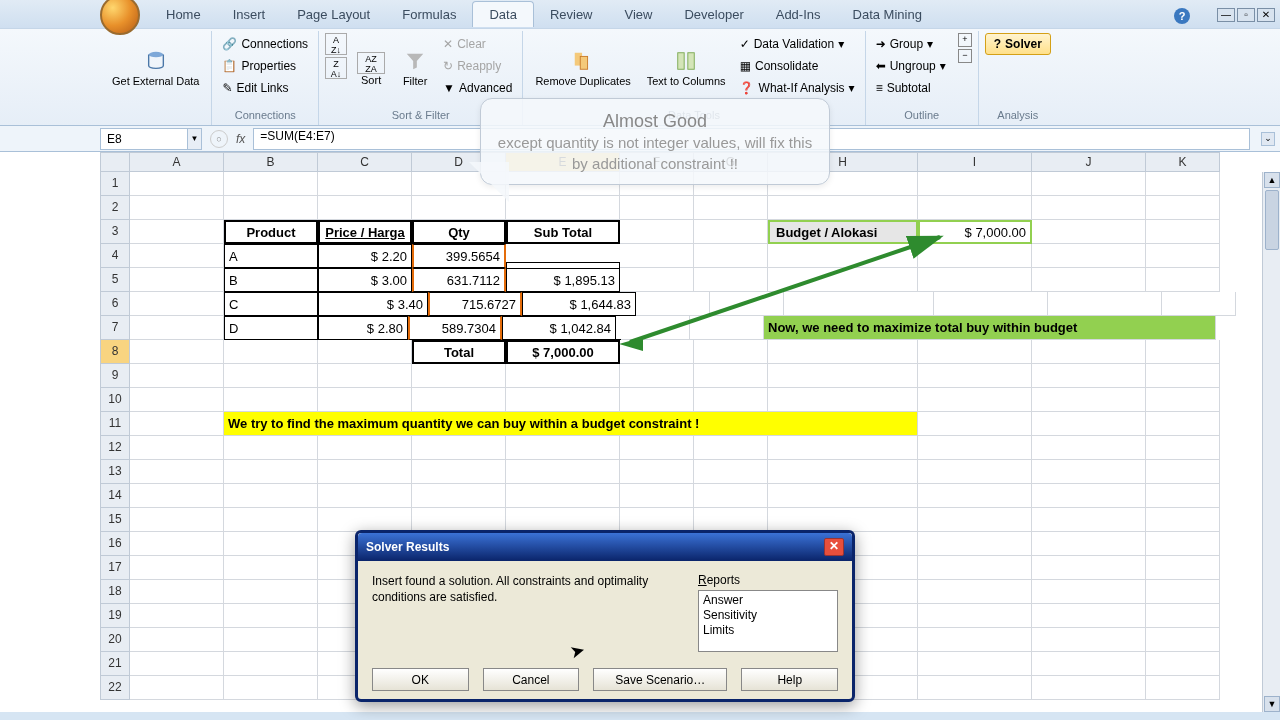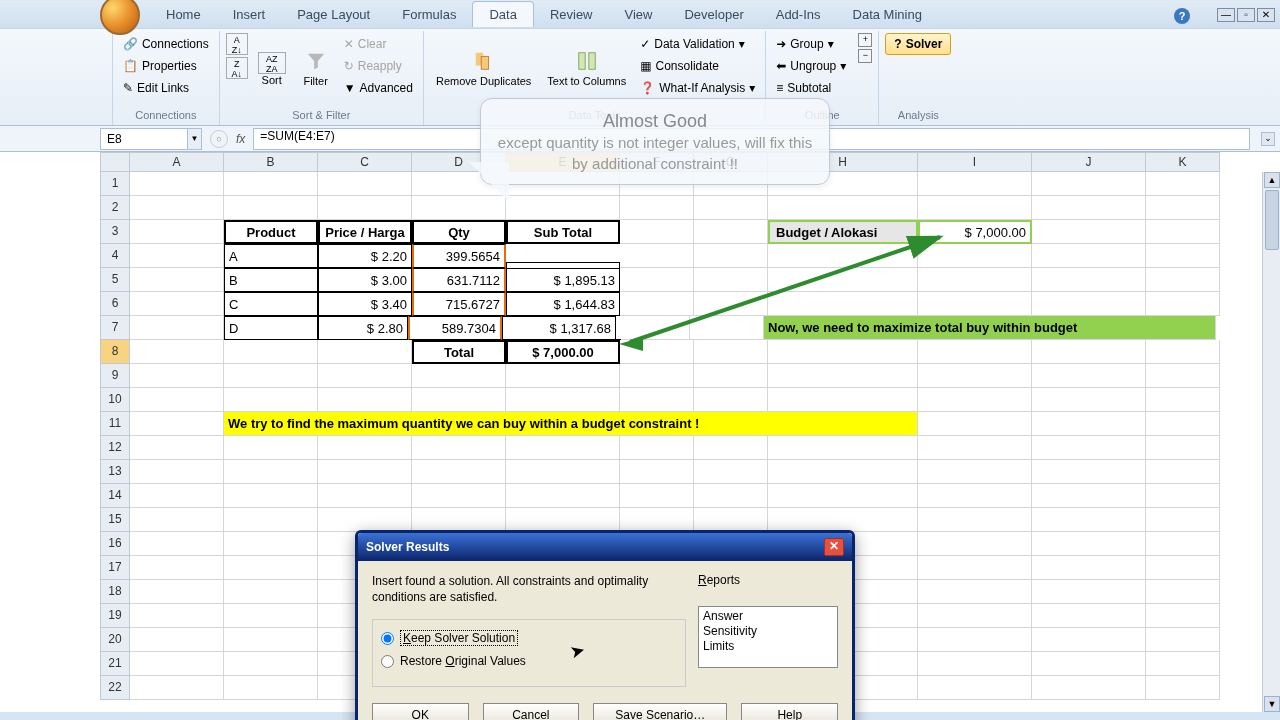--- a/index.html
+++ b/index.html
@@ -71,21 +71,21 @@
 .dialog-title{background:linear-gradient(#3b72d6,#0a246a);color:#fff;font-weight:bold;padding:5px 8px;display:flex;justify-content:space-between;align-items:center;border-radius:4px 4px 0 0;}
 .dlg-close{width:20px;height:18px;background:#e84f3c;border:1px solid #933;color:#fff;text-align:center;line-height:15px;font-weight:bold;cursor:pointer;border-radius:2px;}
 .dialog-body{padding:12px 14px;display:flex;gap:12px;}
 .dlg-left{flex:1;}
 .dlg-msg{margin-bottom:14px;line-height:1.35;}
 .radio-box{border:1px solid #ccc;padding:10px 8px;}
 .radio-row{display:flex;align-items:center;gap:6px;margin-bottom:8px;}
 .radio-row input{margin:0;}
 .radio-focus{border:1px dotted #000;padding:0 2px;}
 .dlg-right{width:140px;}
-.reports-label{margin-bottom:19px;}
+.reports-label{margin-bottom:3px;}
 .reports-list{border:1px solid #888;background:#fff;height:62px;padding:2px 4px;overflow-y:scroll;font-size:12px;}
 .reports-list div{padding:0 0 1px 0;}
 .dialog-btns{display:flex;gap:14px;padding:4px 14px 8px 14px;}
 .dlg-btn{flex:1;height:23px;border:1px solid #888;background:linear-gradient(#fff,#e6e3d6);cursor:pointer;font-size:12px;}
 
 
 .vscroll{position:absolute;right:0;top:172px;width:18px;height:540px;background:#e8edf3;border-left:1px solid #c0cad6;}
 .vscroll-thumb{width:14px;height:60px;background:#c9d4e2;border:1px solid #9db2cb;margin:18px auto 0;border-radius:2px;}
 .vscroll-arrow{width:16px;height:16px;background:#d8e1ec;border:1px solid #9db2cb;position:absolute;left:1px;font-size:9px;text-align:center;line-height:14px;}
 
@@ -112,20 +112,30 @@
     <div class="ribbon-tab active">Data</div>
     <div class="ribbon-tab">Review</div>
     <div class="ribbon-tab">View</div>
     <div class="ribbon-tab">Developer</div>
     <div class="ribbon-tab">Add-Ins</div>
     <div class="ribbon-tab">Data Mining</div>
   </div>
 
 <div class="ribbon-strip">
   <div class="ribbon-group">
+    <div class="group-body">
+      <div class="big-btn">
+        <svg class="icon22" viewBox="0 0 24 24">
+            <ellipse cx="12" cy="5" rx="8" ry="3" fill="#7ea8d8"></ellipse>
+            <path d="M4 5v12c0 1.7 3.6 3 8 3s8-1.3 8-3V5" fill="none" stroke="#4a77a8" stroke-width="1.5"></path>
+          </svg>
+        <span>Get External
+Data</span>
+      </div>
+    </div>
     <div class="group-title"></div>
   </div>
   <div class="ribbon-group">
     <div class="group-body">
       <div class="stack">
         <div class="small-btn">
             <span>🔗</span>
             <span>Connections</span>
           </div>
         <div class="small-btn">
@@ -303,21 +313,21 @@
         <div class="cell " style="width: 74px;"></div>
         <div class="cell " style="width: 74px;"></div>
         <div class="cell " style="width: 150px;"></div>
         <div class="cell " style="width: 114px;"></div>
         <div class="cell " style="width: 114px;"></div>
         <div class="cell " style="width: 74px;"></div>
       </div>
       <div class="row">
         <div class="cell " style="width: 94px;"></div>
         <div class="cell header center" style="width: 94px;">Product</div>
-        <div class="cell header center" style="width: 94px;">Price / Harga</div>
+        <div class="cell header center" style="width: 94px; text-decoration: underline;">Price / Harga</div>
         <div class="cell header center" style="width: 94px;">Qty</div>
         <div class="cell header center" style="width: 114px;">Sub Total</div>
         <div class="cell " style="width: 74px;"></div>
         <div class="cell " style="width: 74px;"></div>
         <div class="cell budget-hdr" style="width: 150px;">Budget / Alokasi</div>
         <div class="cell budget-val" style="width: 114px;">$       7,000.00</div>
         <div class="cell " style="width: 114px;"></div>
         <div class="cell " style="width: 74px;"></div>
       </div>
       <div class="row">
@@ -342,36 +352,36 @@
         <div class="cell " style="width: 74px;"></div>
         <div class="cell " style="width: 74px;"></div>
         <div class="cell " style="width: 150px;"></div>
         <div class="cell " style="width: 114px;"></div>
         <div class="cell " style="width: 114px;"></div>
         <div class="cell " style="width: 74px;"></div>
       </div>
       <div class="row">
         <div class="cell " style="width: 94px;"></div>
         <div class="cell bordered left" style="width: 94px;">C</div>
-        <div class="cell bordered" style="width: 94px;">$        3.40</div>
+        <div class="cell bordered" style="width: 110px;">$        3.40</div>
         <div class="cell bordered qty" style="width: 94px;">715.6727</div>
         <div class="cell bordered" style="width: 114px;">$      1,644.83</div>
         <div class="cell " style="width: 74px;"></div>
         <div class="cell " style="width: 74px;"></div>
         <div class="cell " style="width: 150px;"></div>
         <div class="cell " style="width: 114px;"></div>
         <div class="cell " style="width: 114px;"></div>
         <div class="cell " style="width: 74px;"></div>
       </div>
       <div class="row">
         <div class="cell " style="width: 94px;"></div>
         <div class="cell bordered left" style="width: 94px;">D</div>
         <div class="cell bordered" style="width: 90px;">$        2.80</div>
         <div class="cell bordered qty" style="width: 94px;">589.7304</div>
-        <div class="cell bordered" style="width: 114px;">$      1,317.68</div>
+        <div class="cell bordered" style="width: 114px;">$      1,042.84</div>
         <div class="cell " style="width: 74px;"></div>
         <div class="cell " style="width: 74px;"></div>
         <div class="cell green left" style="width: 452px;">Now, we need to maximize total buy within budget</div>
       </div>
       <div class="row">
         <div class="cell " style="width: 94px;"></div>
         <div class="cell " style="width: 94px;"></div>
         <div class="cell " style="width: 94px;"></div>
         <div class="cell header left" style="width: 94px;">Total</div>
         <div class="cell header selected" style="width: 114px;">$      7,000.00</div>
@@ -586,30 +596,20 @@
 </div>
 
 <div class="dialog">
   <div class="dialog-title">
     <span>Solver Results</span>
     <div class="dlg-close">✕</div>
   </div>
   <div class="dialog-body">
     <div class="dlg-left">
       <div class="dlg-msg">Insert found a solution.  All constraints and optimality conditions are satisfied.</div>
-      <div class="radio-box">
-        <div class="radio-row">
-          <input type="radio" checked="" style="">
-          <span class="radio-focus"><u>K</u><span>eep Solver Solution</span></span>
-        </div>
-        <div class="radio-row">
-          <input type="radio" style="">
-          <span>Restore <u>O</u>riginal Values</span>
-        </div>
-      </div>
     </div>
     <div class="dlg-right">
       <div class="reports-label"><u>R</u>eports</div>
       <div class="reports-list" id="reports-list">
           <div>Answer</div>
           <div>Sensitivity</div>
           <div>Limits</div>
         </div>
     </div>
   </div>

